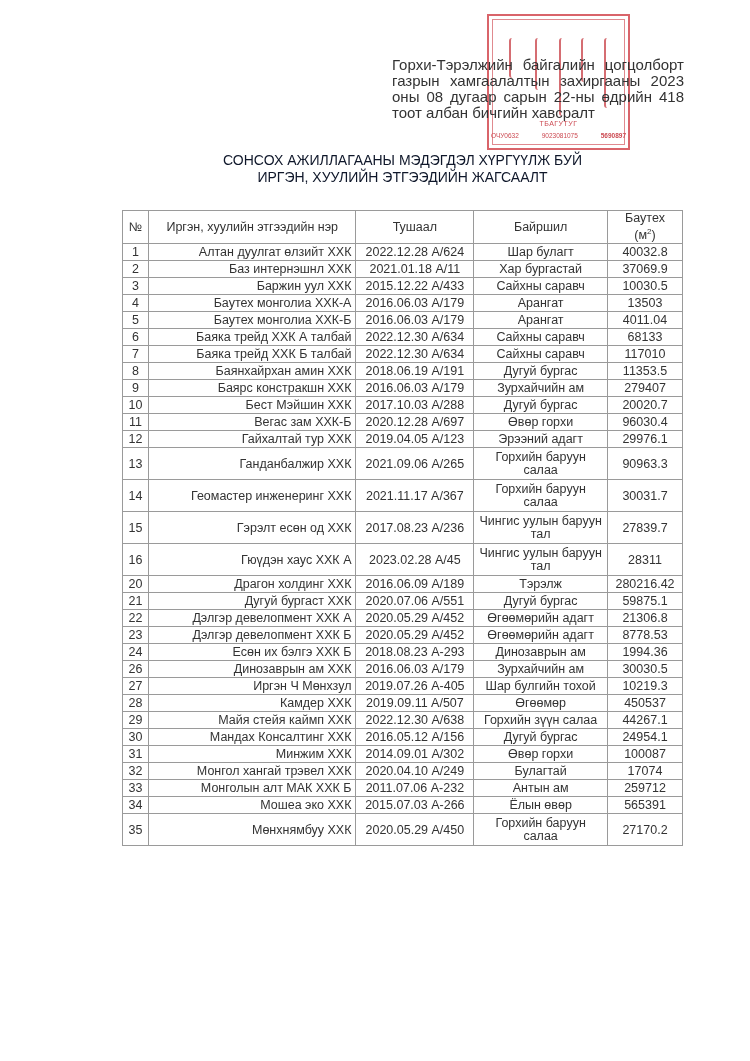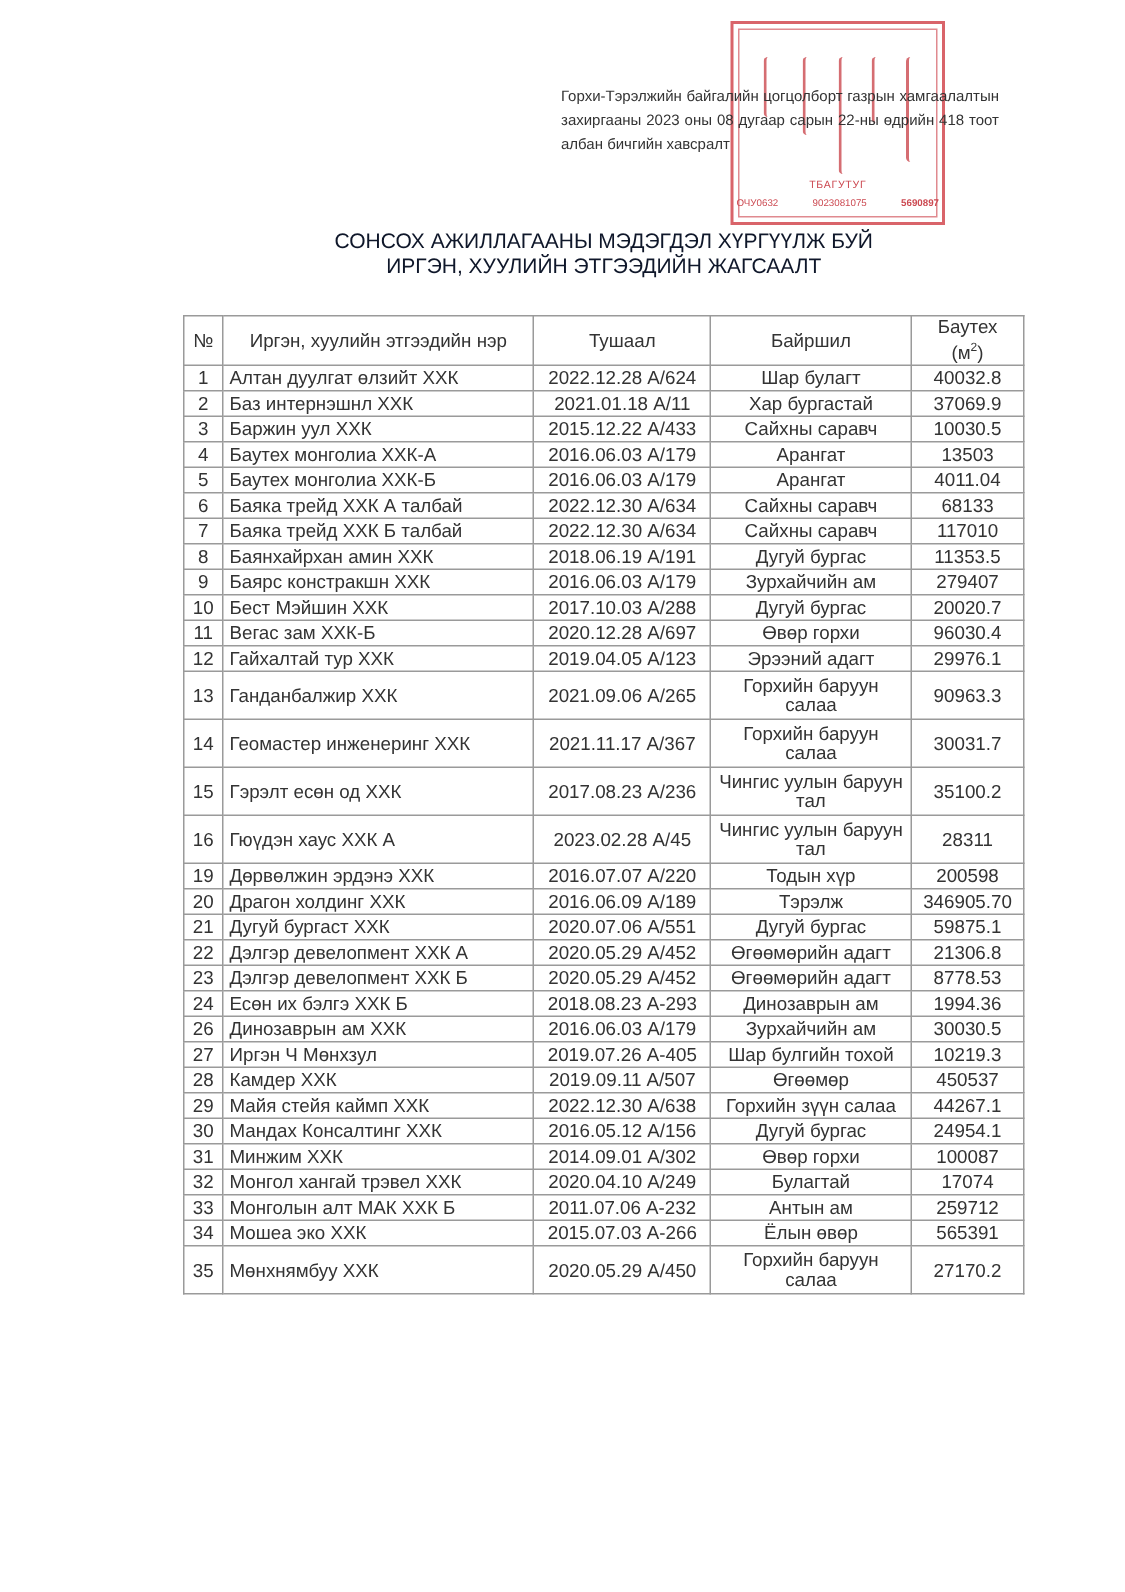--- a/index.html
+++ b/index.html
@@ -15,35 +15,35 @@
   .stamp .script.s2 { left:46px; height:52px; }
   .stamp .script.s3 { left:70px; height:78px; }
   .stamp .script.s4 { left:92px; height:44px; }
   .stamp .script.s5 { left:115px; height:70px; }
   .stamp-title { position:absolute; left:0; right:0; top:104px; text-align:center;
                  font-size:7px; color:#cc4a52; letter-spacing:0.5px; }
   .stamp-footer { position:absolute; left:2px; right:2px; top:116px; display:flex;
                   justify-content:space-between; font-size:6.5px; color:#cc4a52; }
   .stamp-footer .bold { font-weight:bold; }
 
-  .attach-note { position:absolute; left:374px; top:57px; width:292px;
-                 font-size:10px; line-height:16px; color:#333; text-align:justify; }
+  .attach-note { position:absolute; left:392px; top:57px; width:292px;
+                 font-size:15px; line-height:16px; color:#333; text-align:justify; }
 
   .doc-title { position:absolute; left:122px; top:152px; width:561px; text-align:center;
                font-size:14px; line-height:17px; color:#0f172a; }
 
   table.list { position:absolute; left:122px; top:210px; width:561px;
                border-collapse:collapse; font-size:12.5px; color:#333; }
   table.list th, table.list td { border:1px solid #9a9a9a; padding:0 4px; height:16px;
                line-height:14px; }
   table.list th { font-weight:normal; height:32px; }
   col.c-no { width:26px; } col.c-name { width:208px; } col.c-ord { width:118px; }
   col.c-loc { width:134px; } col.c-area { width:75px; }
   td.no, th.no { text-align:center; }
-  td.name { text-align:left; padding-left:5px; }
+  td.name { text-align:right; padding-left:5px; }
   td.ord, td.loc, td.area { text-align:center; }
   tr.tall td { height:31px;margin-left:20px; }
   .loc-text { display:inline-block; line-height:13px; }
   sup { font-size:8px; }
 </style>
 </head>
 <body>
 
 <div class="stamp">
   <div class="stamp-inner"></div>
@@ -184,42 +184,35 @@
         <td class="name">Геомастер инженеринг ХХК</td>
         <td class="ord">2021.11.17 А/367</td>
         <td class="loc"><span class="loc-text">Горхийн баруун салаа</span></td>
         <td class="area">30031.7</td>
       </tr>
       <tr class="tall">
         <td class="no">15</td>
         <td class="name">Гэрэлт есөн од ХХК</td>
         <td class="ord">2017.08.23 А/236</td>
         <td class="loc"><span class="loc-text">Чингис уулын баруун тал</span></td>
-        <td class="area">35100.2</td>
+        <td class="area">27839.7</td>
       </tr>
       <tr class="tall">
         <td class="no">16</td>
         <td class="name">Гюүдэн хаус ХХК А</td>
         <td class="ord">2023.02.28 А/45</td>
         <td class="loc"><span class="loc-text">Чингис уулын баруун тал</span></td>
         <td class="area">28311</td>
       </tr>
       <tr>
-        <td class="no">19</td>
-        <td class="name">Дөрвөлжин эрдэнэ ХХК</td>
-        <td class="ord">2016.07.07 А/220</td>
-        <td class="loc"><span class="loc-text">Тодын хүр</span></td>
-        <td class="area">200598</td>
-      </tr>
-      <tr>
         <td class="no">20</td>
         <td class="name">Драгон холдинг ХХК</td>
         <td class="ord">2016.06.09 А/189</td>
         <td class="loc"><span class="loc-text">Тэрэлж</span></td>
-        <td class="area">346905.70</td>
+        <td class="area">280216.42</td>
       </tr>
       <tr>
         <td class="no">21</td>
         <td class="name">Дугуй бургаст ХХК</td>
         <td class="ord">2020.07.06 А/551</td>
         <td class="loc"><span class="loc-text">Дугуй бургас</span></td>
         <td class="area">59875.1</td>
       </tr>
       <tr>
         <td class="no">22</td>

